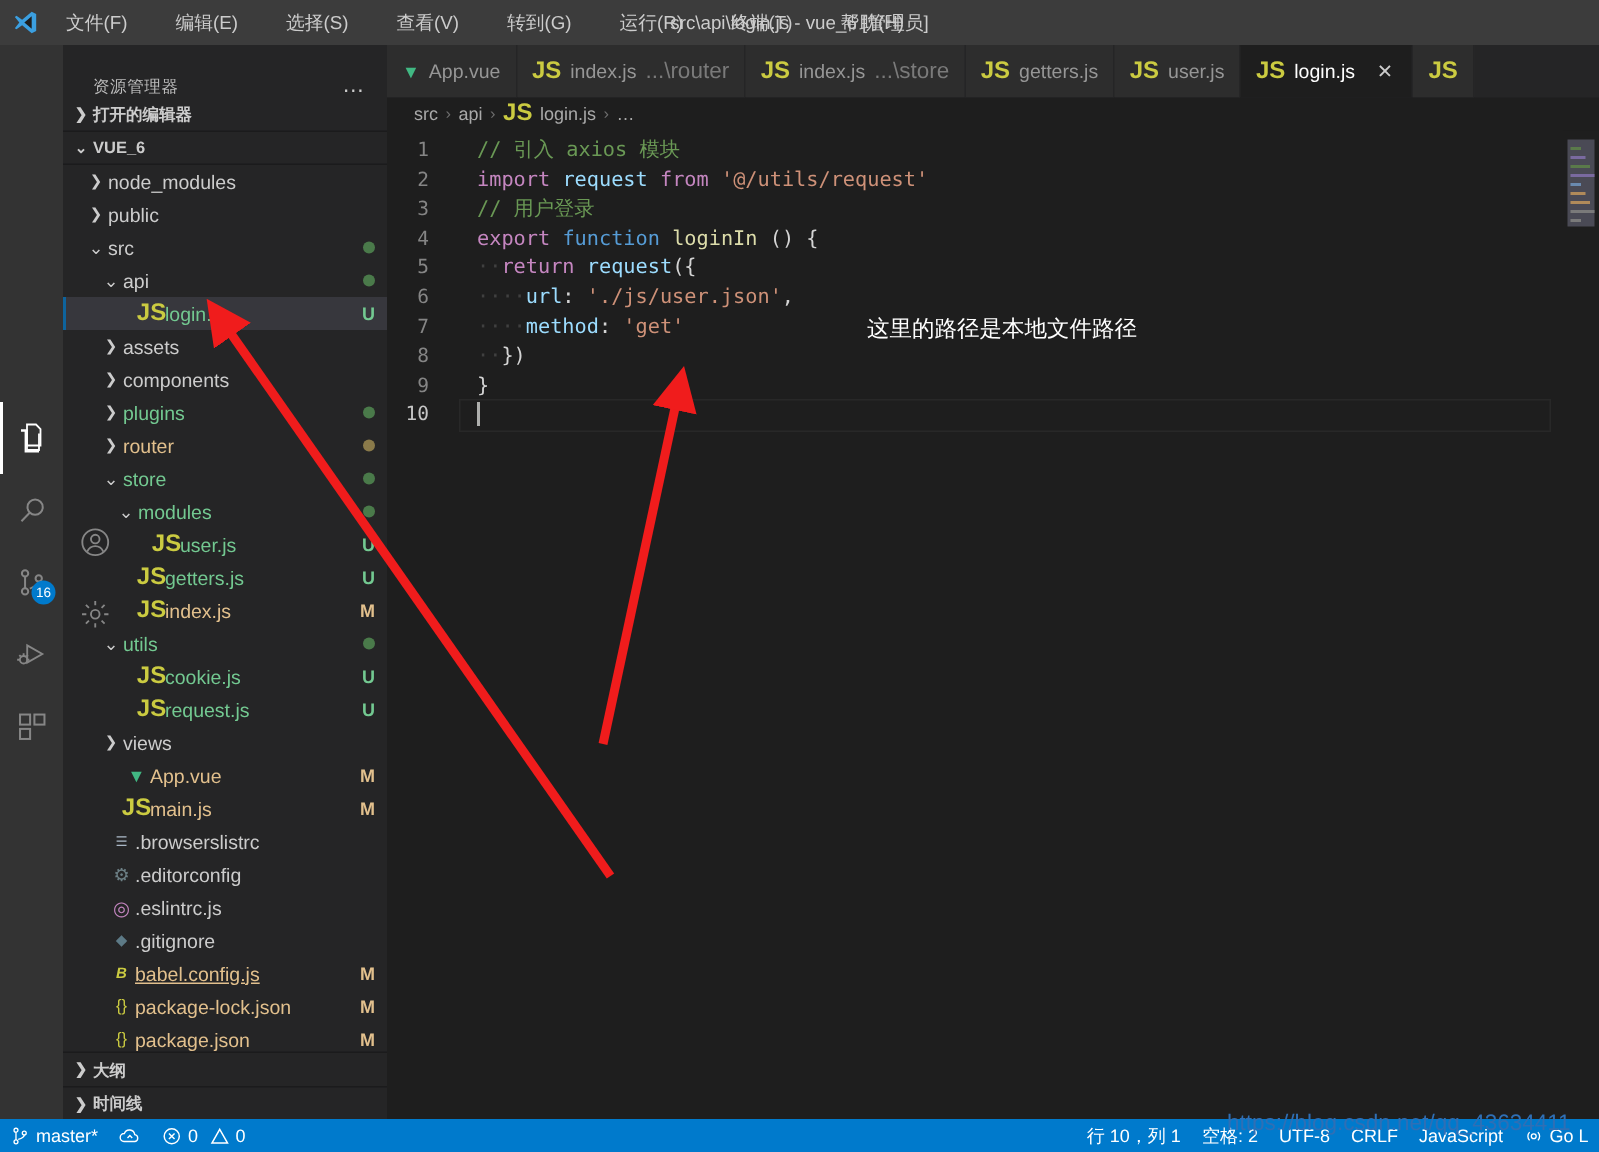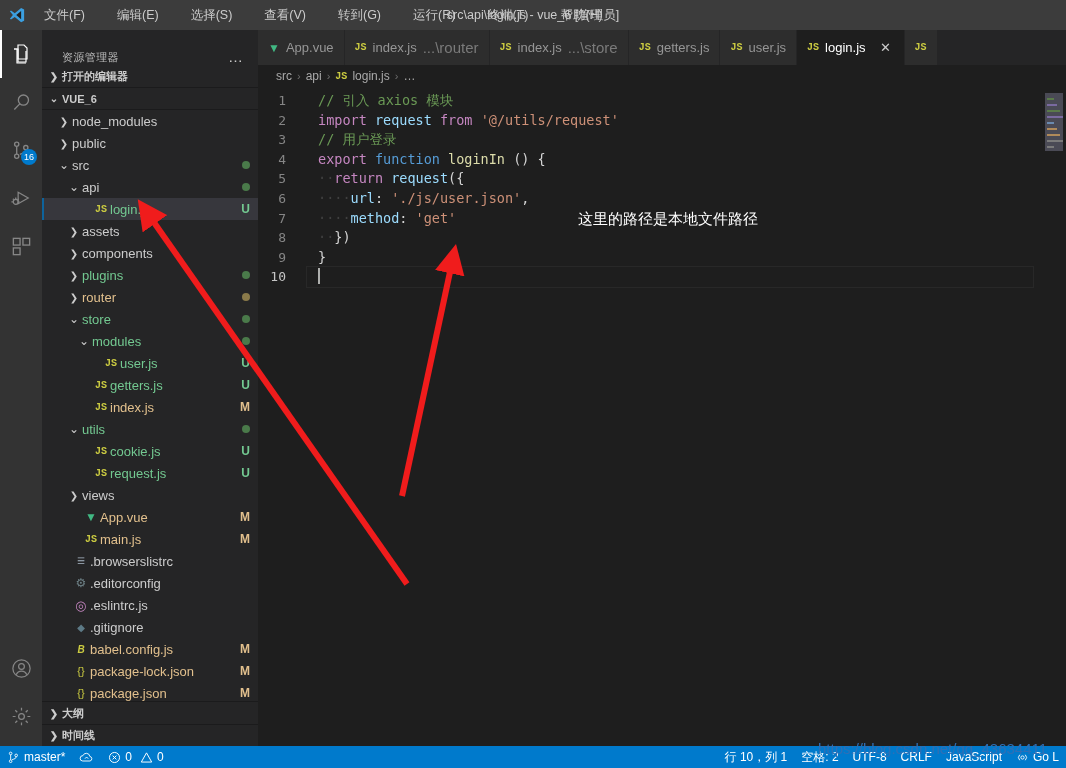--- a/index.html
+++ b/index.html
@@ -24,21 +24,21 @@
   .title-center {
     position:absolute; left:0; right:0; text-align:center;
     font-size:12.5px; color:#cccccc; pointer-events:none;
   }
 
   
   .main { flex:1; display:flex; min-height:0; }
 
   
   .activitybar {
-    width:42px; background:#333333; display:flex; flex-direction:column;
+    width:42px; background:#333333; display:flex; 
     align-items:center; flex:0 0 42px;
   }
   .act-top { display:flex; flex-direction:column; align-items:center; flex:1; }
   .act-bot { display:flex; flex-direction:column; align-items:center; padding-bottom:6px; }
   .act-icon {
     width:42px; height:48px; display:flex; align-items:center; justify-content:center;
     position:relative; color:#868686; cursor:pointer;
   }
   .act-icon.active { color:#ffffff; }
   .act-icon.active::before {
@@ -72,21 +72,21 @@
     position:relative; padding-right:8px; white-space:nowrap; color:#cccccc;
   }
   .trow.selected { background:#37373d; }
   .trow.selected::before { content:""; position:absolute; left:0; top:0; bottom:0; width:2px; background:#0e639c; }
   .tw { width:16px; flex:0 0 16px; display:flex; align-items:center; justify-content:center;
         color:#cccccc; font-size:10px; }
   .ticon { width:18px; flex:0 0 18px; display:flex; align-items:center; justify-content:center; font-size:10px; }
   .tlabel { flex:1; overflow:hidden; text-overflow:ellipsis; }
   .tstat { font-size:12px; font-weight:bold; margin-left:6px; }
   .tdot { width:8px; height:8px; border-radius:50%; margin-left:6px; flex:0 0 8px; }
-  .js-ico { color:#cbcb41; font-weight:bold; font-size:10px; font-family:Liberation Mono, monospace; }
+  .js-ico { color:#cbcb41; font-weight:bold; font-size:16px; font-family:Liberation Sans, sans-serif; }
   .vue-ico { color:#41b883; font-size:12px; }
   .brace-ico { color:#cbcb41; font-size:11px; }
   .bottom-sections { border-top:1px solid #1b1b1c; }
 
   
   .editor-area { flex:1; display:flex; flex-direction:column; background:#1e1e1e; min-width:0; }
   .tabsbar { height:35px; background:#252526; display:flex; flex:0 0 35px; overflow:hidden; }
   .tab {
     display:flex; align-items:center; gap:6px; padding:0 10px; height:35px;
     background:#2d2d2d; color:#969696; font-size:13px; border-right:1px solid #252526;
@@ -386,21 +386,21 @@
             <span class="tlabel">.eslintrc.js</span>
           </div>
           <div class="trow" style="padding-left: 14px;">
             <span class="tw"></span>
             <span class="ticon" style="color: rgb(93, 122, 134); font-size: 10px;">◆</span>
             <span class="tlabel">.gitignore</span>
           </div>
           <div class="trow" style="padding-left: 14px;">
             <span class="tw"></span>
             <span class="ticon" style="color: rgb(203, 203, 65); font-style: italic; font-weight: bold;">B</span>
-            <span class="tlabel" style="color: rgb(226, 192, 141);">babel.config.js</span>
+            <span class="tlabel" style="color: rgb(226, 192, 141); text-decoration: underline;">babel.config.js</span>
             <span class="tstat" style="color: rgb(226, 192, 141);">M</span>
           </div>
           <div class="trow" style="padding-left: 14px;">
             <span class="tw"></span>
             <span class="ticon brace-ico">{}</span>
             <span class="tlabel" style="color: rgb(226, 192, 141);">package-lock.json</span>
             <span class="tstat" style="color: rgb(226, 192, 141);">M</span>
           </div>
           <div class="trow" style="padding-left: 14px;">
             <span class="tw"></span>

